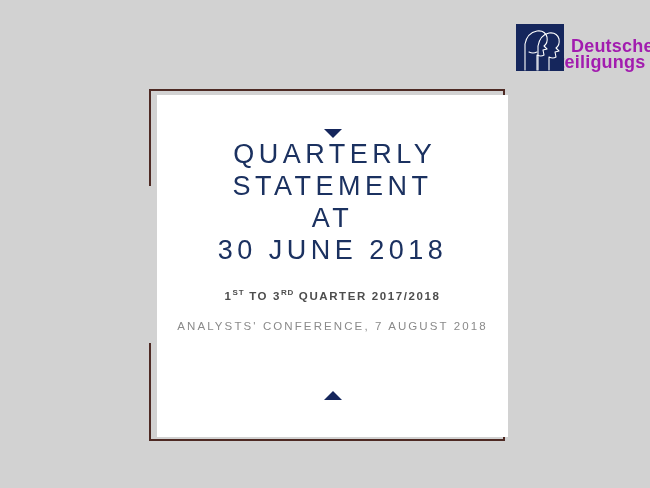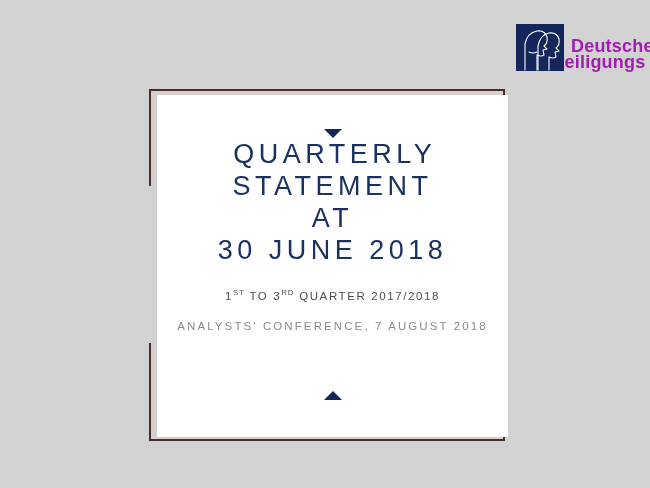--- a/index.html
+++ b/index.html
@@ -95,21 +95,21 @@
     letter-spacing: 4.5px;
     line-height: 32px;
     text-align: center;
     white-space: pre-line;
     text-indent: 4.5px;
   }
   #subtitle {
     margin-top: 22px;
     color: #4d4d4d;
     font-size: 11.5px;
-    font-weight: normal;
+    font-weight: bold;
     letter-spacing: 1.6px;
     text-align: center;
     white-space: nowrap;
   }
   #subtitle sup {
     font-size: 8px;
     vertical-align: super;
     letter-spacing: 0.8px;
   }
   #event {

